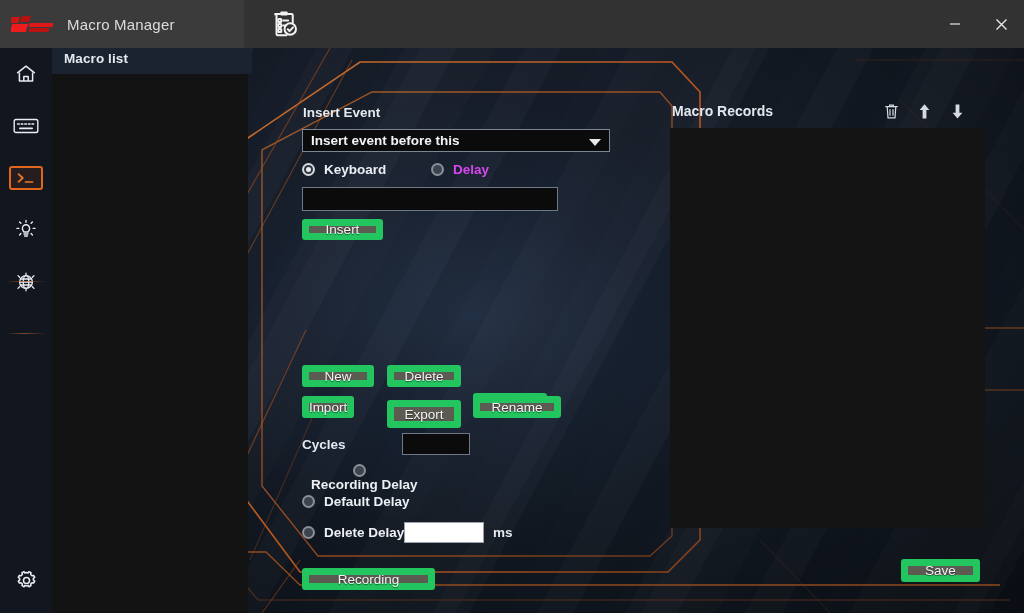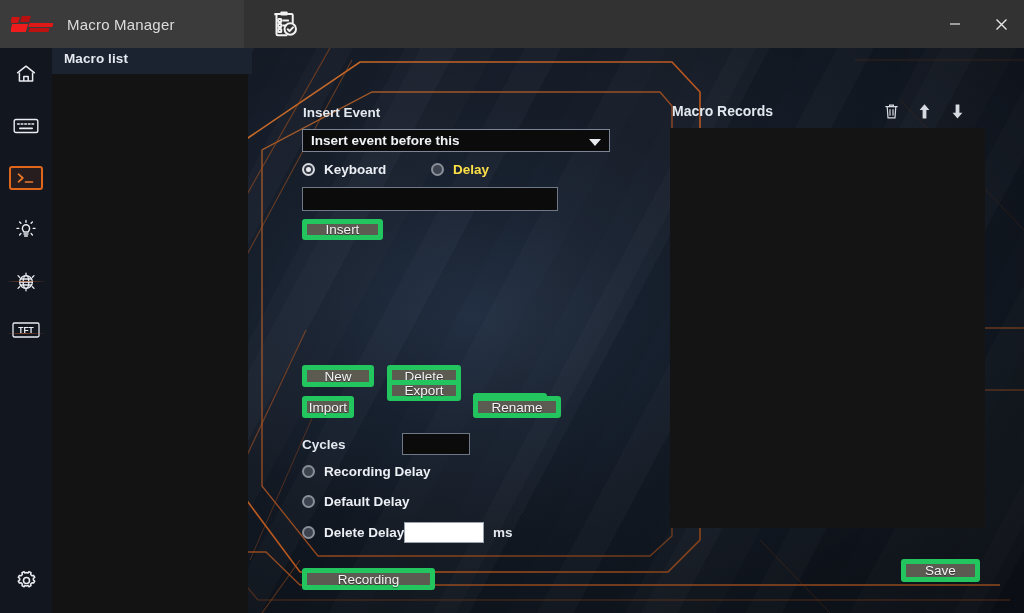--- a/index.html
+++ b/index.html
@@ -191,34 +191,34 @@
     flex: 0 0 auto;
   }
   .radio.off { background: #8b9099; }
   .radio.off::after { content: ""; width: 9px; height: 9px; border-radius: 50%; background: #3d444f; }
   .radio.on::after { content: ""; width: 9px; height: 9px; border-radius: 50%; background: #2f3640; }
   .radio.on::before {
     content: ""; position: absolute; width: 5px; height: 5px; border-radius: 50%;
     background: #e8eaee; z-index: 2;
   }
   .radio-lbl { margin-left: 9px; color: #eceff4; font-size: 13.5px; font-weight: bold; }
-  .radio-lbl.dim { color: #fde047; }
+  .radio-lbl.dim { color: #d946ef; }
 
   .txtfield {
     position: absolute; background: #0b0b0b; border: 1px solid #6e7887;
     z-index: 14;
   }
   .txtfield.white { background: #ffffff; border: 1px solid #9aa2af; }
 
   .btn {
     position: absolute;
     background: #5c5b52;
     color: #f2f3f5;
     font-size: 13.5px;
-    border: 5px solid #22c55e;
+    border: 7px solid #22c55e;
     border-radius: 3px;
     display: flex; align-items: center; justify-content: center;
     z-index: 14;
     text-shadow: 0 1px 1px rgba(0,0,0,0.5);
   }
 </style>
 </head>
 <body>
 
 <div id="app">
@@ -352,28 +352,20 @@
         <svg width="24" height="24" viewBox="0 0 24 24" fill="none" stroke="#e9ecf1" stroke-width="1.3" stroke-linecap="round">
           <circle cx="12" cy="12" r="6.4"></circle>
           <ellipse cx="12" cy="12" rx="2.8" ry="6.4"></ellipse>
           <path d="M5.6 12h12.8M6.4 9h11.2M6.4 15h11.2"></path>
           <path d="M12 3.2v2.3M12 18.5v2.3M4 5.6l1.6 1.6M18.4 16.8L20 18.4M20 5.6l-1.6 1.6M5.6 16.8L4 18.4"></path>
         </svg>
       </span>
     </div>
     <div class="sb-sep" style="top:233px;"></div>
 
-    <div class="sb-item" style="top:256px;">
-      <span class="glyph">
-        <svg width="30" height="20" viewBox="0 0 30 20">
-          <rect x="2" y="3" width="26" height="14" rx="1.4" fill="none" stroke="#e9ecf1" stroke-width="1.3"></rect>
-          <text x="15" y="13.4" font-family="Liberation Sans, sans-serif" font-size="8.4" font-weight="bold" fill="#e9ecf1" text-anchor="middle">TFT</text>
-        </svg>
-      </span>
-    </div>
     <div class="sb-sep" style="top:285px;"></div>
 
     <div class="sb-item" style="top:506px;">
       <span class="glyph">
         <svg width="25" height="25" viewBox="0 0 24 24" fill="none" stroke="#e9ecf1" stroke-width="1.5" stroke-linejoin="round">
           <path d="M12 4.3l1.5.5.9-1.3 1.9 1.1-.3 1.6 1.2 1.2 1.6-.3 1.1 1.9-1.3.9v1.7l1.3.9-1.1 1.9-1.6-.3-1.2 1.2.3 1.6-1.9 1.1-.9-1.3-1.5.5-1.5-.5-.9 1.3-1.9-1.1.3-1.6-1.2-1.2-1.6.3-1.1-1.9 1.3-.9v-1.7l-1.3-.9 1.1-1.9 1.6.3 1.2-1.2-.3-1.6 1.9-1.1.9 1.3z"></path>
           <circle cx="12" cy="12" r="2.9"></circle>
         </svg>
       </span>
     </div>
@@ -402,27 +394,27 @@
 
   <div class="txtfield" style="left:302px; top:187px; width:256px; height:24px;"></div>
 
   <div class="btn" style="left:302px; top:219px; width:81px; height:21px;">Insert</div>
 
   <div class="btn" style="left:302px; top:365px; width:72px; height:22px;">New</div>
   <div class="btn" style="left:387px; top:365px; width:74px; height:22px;">Delete</div>
   <div class="btn" style="left:473px; top:365px; width:74px; height:22px;margin-top:28px;">Copy</div>
 
   <div class="btn" style="left:302px; top:396px; width:52px; height:22px;">Import</div>
-  <div class="btn" style="left:387px; top:380px; width:74px; height:21px;">Export</div>
+  <div class="btn" style="left:387px; top:400px; width:74px; height:28px;">Export</div>
   <div class="btn" style="left:473px; top:396px; width:88px; height:22px;">Rename</div>
 
   <div class="lbl" style="left:302px; top:437px;">Cycles</div>
   <div class="txtfield" style="left:402px; top:433px; width:68px; height:22px;"></div>
 
-  <div class="radio-row" style="left:302px; top:464px;">
+  <div class="radio-row" style="left:302px; top:464px;flex-direction:column;">
     <span class="radio off"></span>
     <span class="radio-lbl">Recording Delay</span>
   </div>
   <div class="radio-row" style="left:302px; top:494px;">
     <span class="radio off"></span>
     <span class="radio-lbl">Default Delay</span>
   </div>
   <div class="radio-row" style="left:302px; top:525px;">
     <span class="radio off"></span>
     <span class="radio-lbl">Delete Delay</span>

